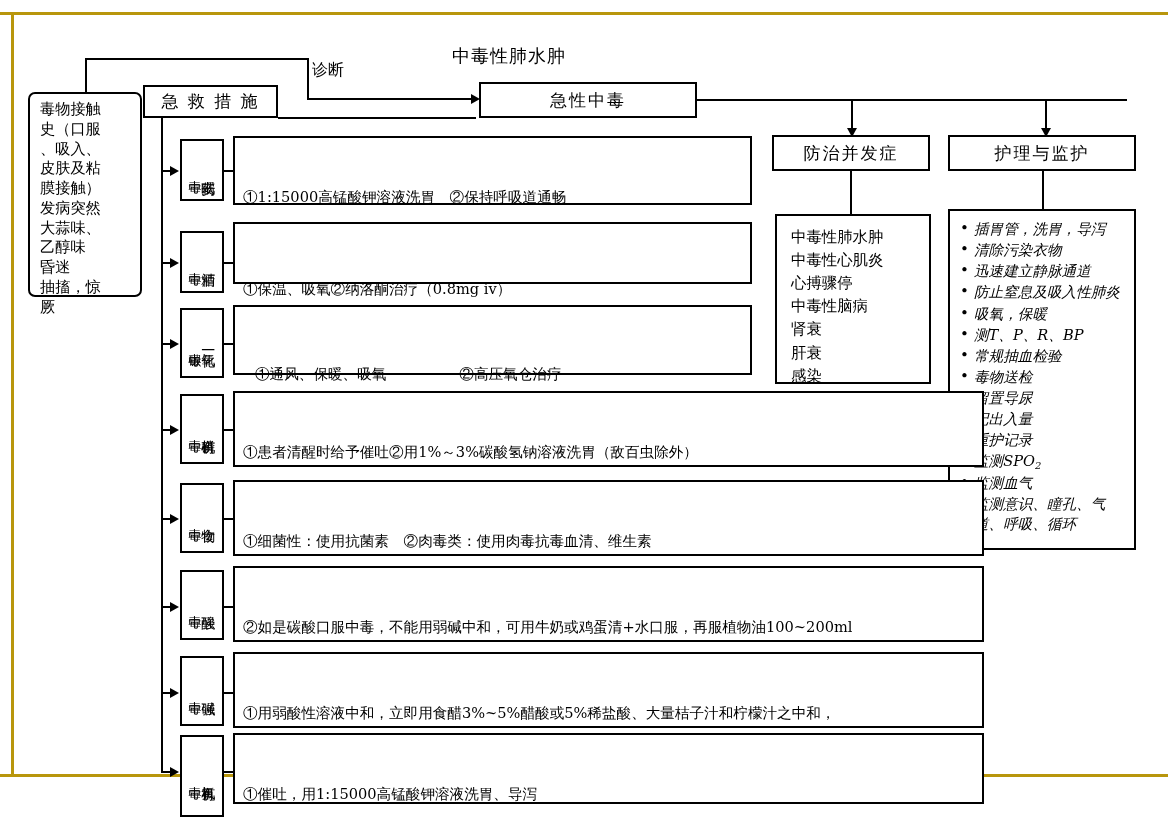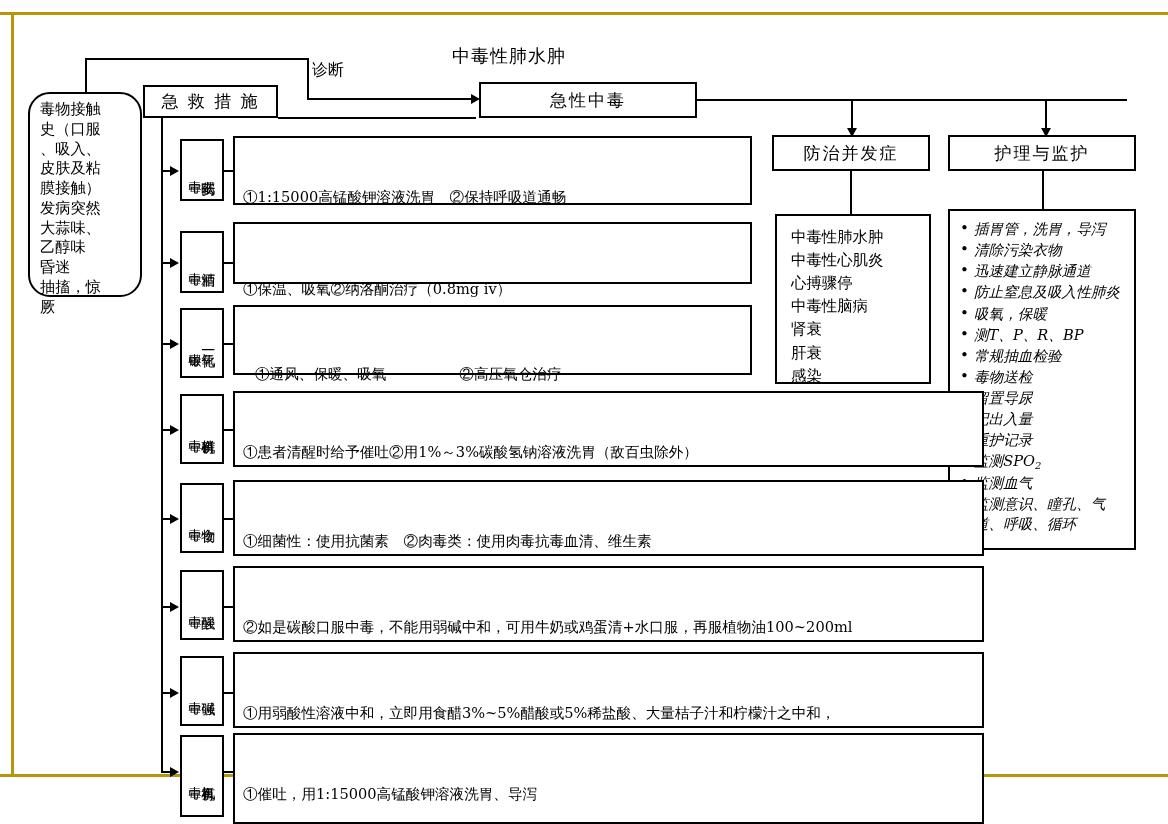--- a/index.html
+++ b/index.html
@@ -111,21 +111,21 @@
   <div class="diag-label" style="left:312px;top:60px;">诊断</div>
 
   <div class="vline" style="left:85px;top:60px;height:32px;"></div>
   <div class="hline" style="left:85px;top:58px;width:224px;"></div>
   <div class="vline" style="left:307px;top:58px;height:42px;"></div>
   <div class="hline" style="left:307px;top:98px;width:168px;"></div>
   <div class="arrow-r" style="left:471px;top:94px;"></div>
 
   <div class="hline" style="left:278px;top:117px;width:198px;"></div>
 
-  <div class="rbox" style="left:28px;top:92px;width:114px;height:205px;">
+  <div class="rbox" style="left:28px;top:92px;width:114px;height:205px;border-radius:7px;">
     <div class="hist">
       <div>毒物接触</div>
       <div>史（口服</div>
       <div>、吸入、</div>
       <div>皮肤及粘</div>
       <div>膜接触）</div>
       <div>发病突然</div>
       <div>大蒜味、</div>
       <div>乙醇味</div>
       <div>昏迷</div>
@@ -279,20 +279,20 @@
     
   </div>
 
   <div class="hline" style="left:161px;top:771px;width:13px;"></div>
   <div class="arrow-r" style="left:170px;top:767px;"></div>
   <div class="catlabel" style="left:180px;top:735px;width:44px;height:82px;">
     <div class="col">有机氟</div>
     <div class="col sub">中毒</div>
   </div>
   <div class="hline" style="left:224px;top:771px;width:11px;"></div>
-  <div class="treat" style="left:233px;top:733px;width:751px;height:91px;">
+  <div class="treat" style="left:233px;top:733px;width:751px;height:71px;">
     <div>①催吐，用1:15000高锰酸钾溶液洗胃、导泻</div>
     
     
     
   </div>
 
 </div>
 
 </body></html>

